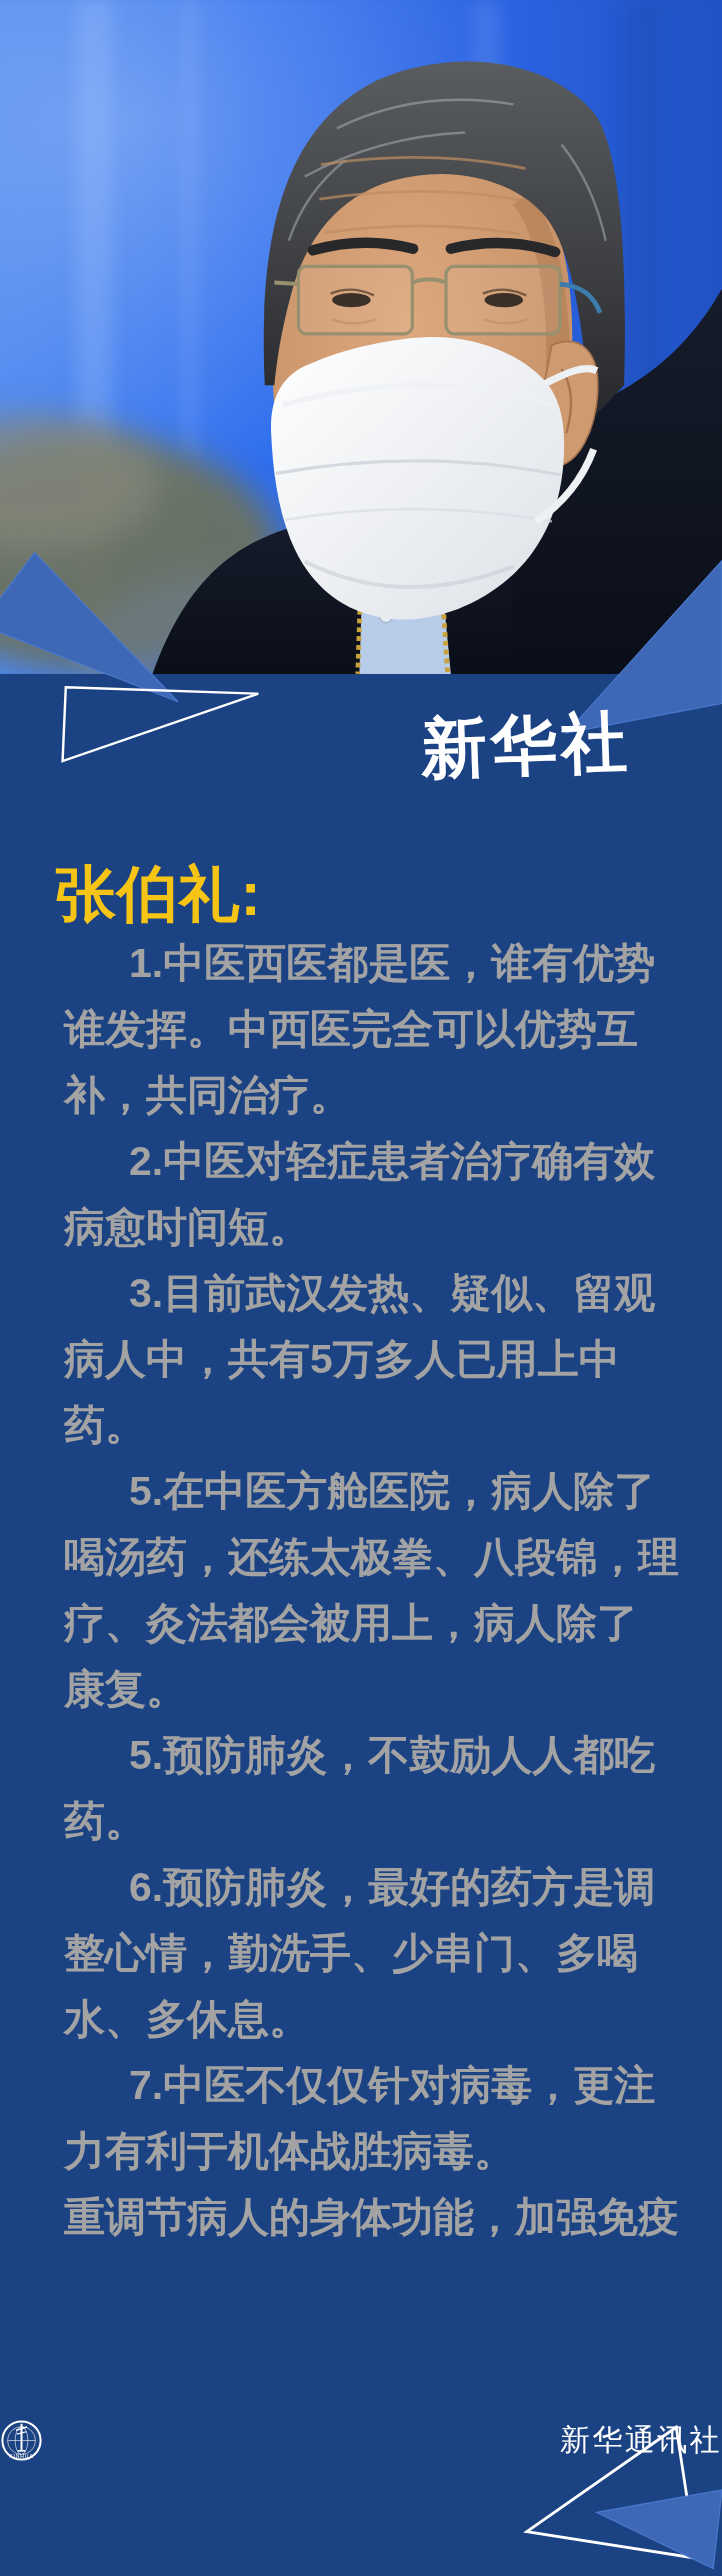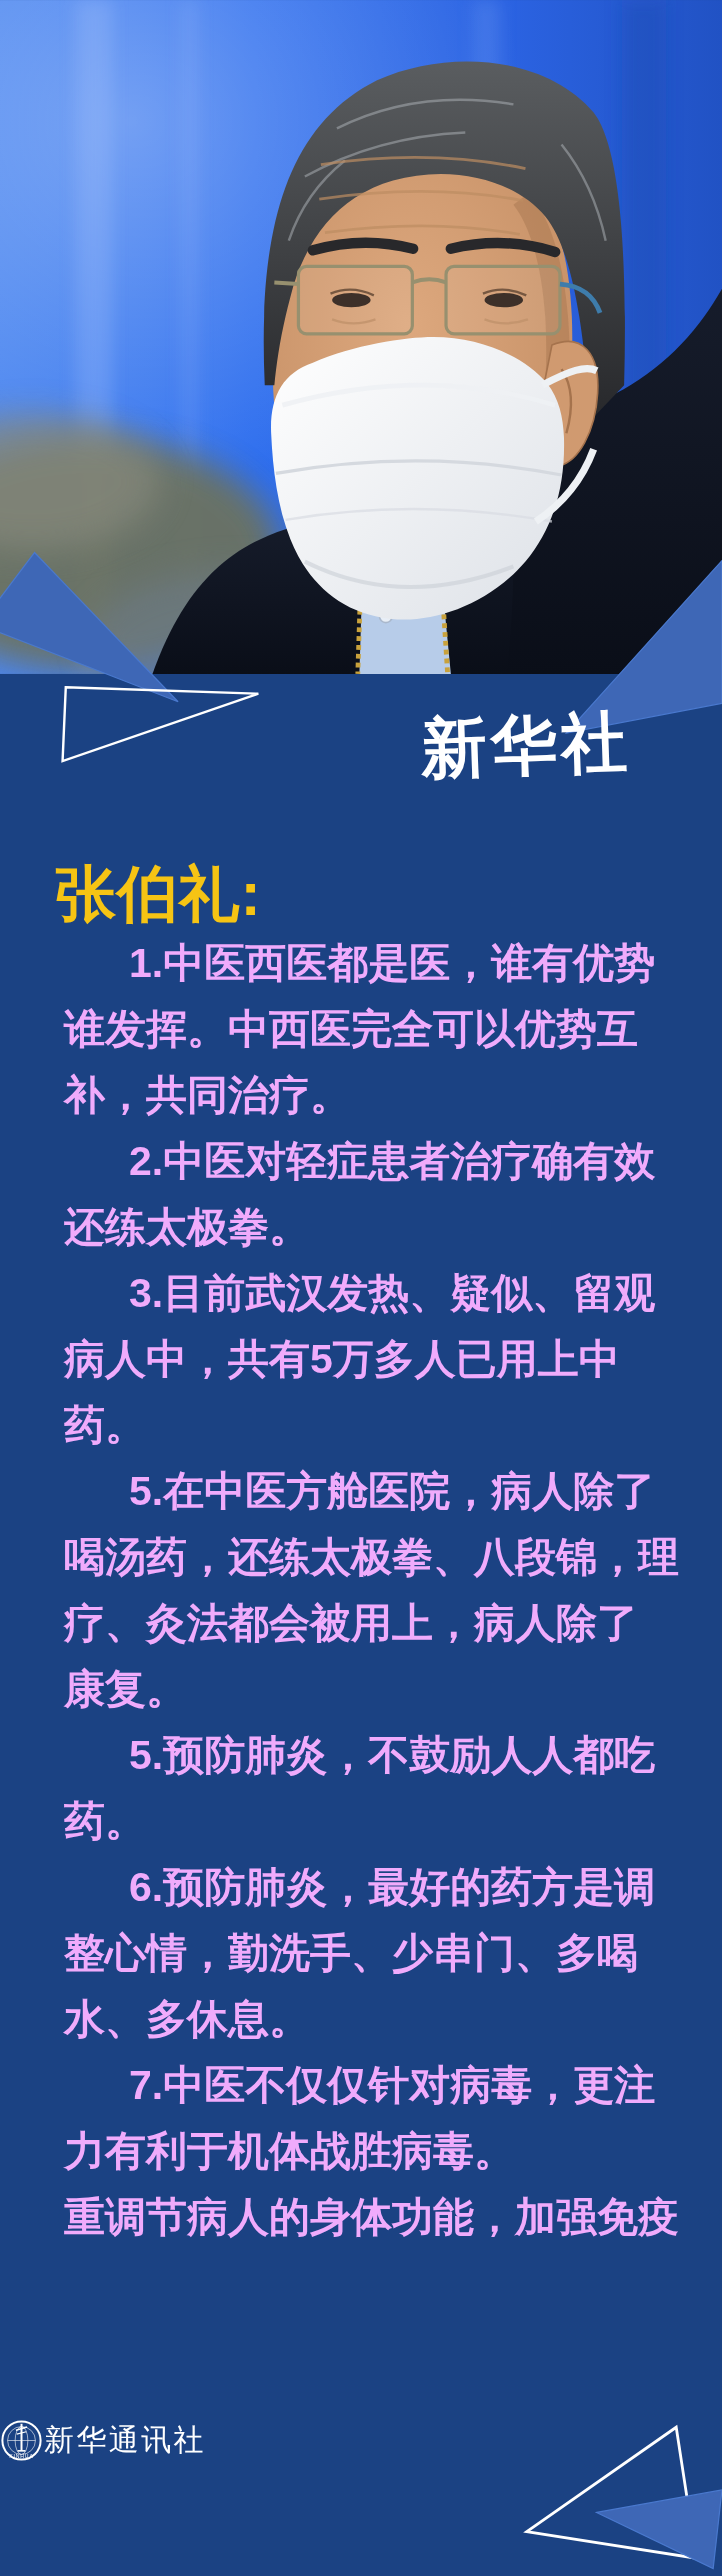--- a/index.html
+++ b/index.html
@@ -22,28 +22,28 @@
   }
   
   .heading{
     position:absolute;left:44px;top:843px;margin:11px;z-index:3;
     color:#F6C414;font-size:61px;font-weight:900;letter-spacing:0.8px;
     white-space:nowrap;
   }
   
   .quotes{
     position:absolute;left:64px;top:930px;width:634px;z-index:3;
-    color:#f0abfc;font-size:41px;font-weight:bold;line-height:66px;
+    color:#a3a3a3;font-size:41px;font-weight:bold;line-height:66px;
   }
   .q-line{white-space:nowrap;height:66px;}
   .q-first{text-indent:65px;}
   
   .footer{
     position:absolute;left:0;top:2416px;width:722px;height:48px;z-index:3;
-    display:flex;align-items:center;justify-content:flex-start;gap:1px;
+    display:flex;align-items:center;justify-content:space-between;gap:1px;
   }
   .agency-name{
     color:#ffffff;font-size:30px;letter-spacing:2.4px;font-weight:normal;
     white-space:nowrap;
   }
 </style>
 </head>
 <body>
 
 <div id="page">
@@ -175,21 +175,21 @@
 
   <div class="brand">新华社</div>
 
   <h1 class="heading">张伯礼:</h1>
 
   <div class="quotes">
     <div class="q-line q-first">1.中医西医都是医，谁有优势</div>
     <div class="q-line">谁发挥。中西医完全可以优势互</div>
     <div class="q-line">补，共同治疗。</div>
     <div class="q-line q-first">2.中医对轻症患者治疗确有效</div>
-    <div class="q-line">还练太极拳。</div>
+    <div class="q-line">病愈时间短。</div>
     <div class="q-line q-first">3.目前武汉发热、疑似、留观</div>
     <div class="q-line">病人中，共有5万多人已用上中</div>
     <div class="q-line">药。</div>
     <div class="q-line q-first">5.在中医方舱医院，病人除了</div>
     <div class="q-line">喝汤药，还练太极拳、八段锦，理</div>
     <div class="q-line">疗、灸法都会被用上，病人除了</div>
     <div class="q-line">康复。</div>
     <div class="q-line q-first">5.预防肺炎，不鼓励人人都吃</div>
     <div class="q-line">药。</div>
     <div class="q-line q-first">6.预防肺炎，最好的药方是调</div>

